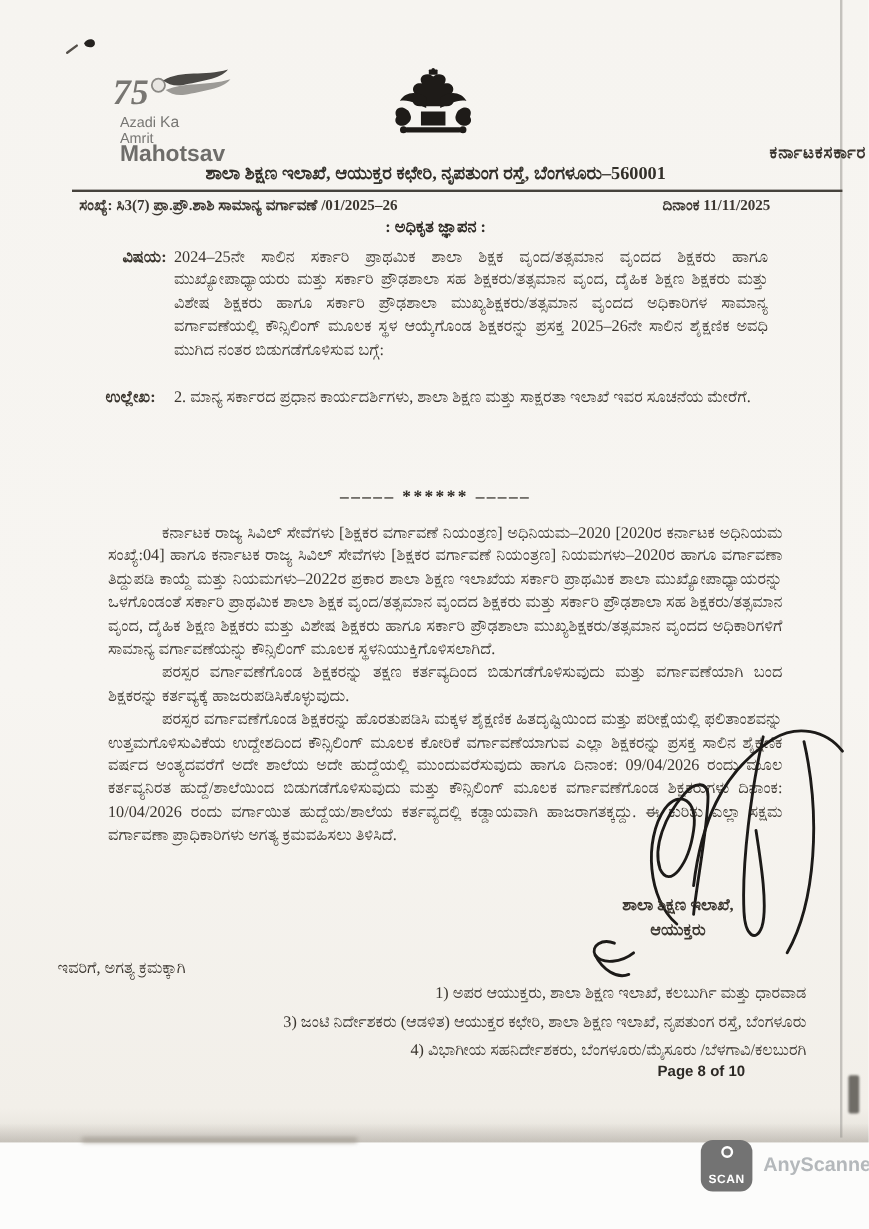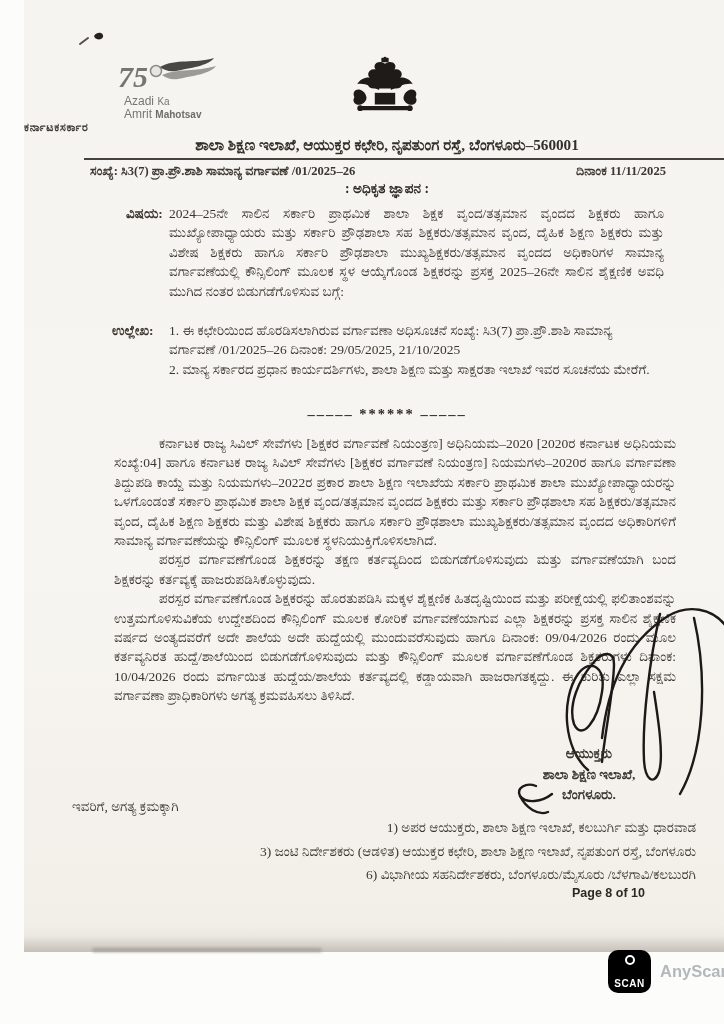--- a/index.html
+++ b/index.html
@@ -1,34 +1,34 @@
 <!DOCTYPE html>
 <html><head>
 <meta charset="utf-8">
 <style>
   html,body{margin:0;padding:0;width:724px;height:1024px;overflow:hidden;
     background:#fcfcfb;font-family:"Liberation Serif","DejaVu Serif",serif;}
   .abs{position:absolute;}
-  .viewport{position:relative;width:668px;height:1024px;margin-left:24px;}
+  .viewport{position:relative;width:668px;height:1024px;}
   
   .page{position:absolute;left:0;top:0;width:724px;height:952px;
     background:linear-gradient(180deg,#f6f4f0 0%,#f7f5f1 60%,#f2efe9 97%,#e3dfd8 100%);
     color:#37322c;}
   .edge-line{left:700px;top:0;width:2px;height:948px;background:#b8b5b0;opacity:.8;}
   .edge-nub{left:707px;top:896px;width:9px;height:32px;background:#6f6c66;filter:blur(1px);border-radius:2px;}
   .bottom-streak{left:68px;top:948px;width:230px;height:4px;background:#aaa49b;filter:blur(1.6px);border-radius:2px;}
   .corner-mark{left:52px;top:28px;width:38px;height:24px;}
   
   .azadi{left:92px;top:55px;width:126px;height:70px;color:#7e7d7b;}
   .azadi-text{position:absolute;left:8px;top:40px;font-family:"Liberation Sans",sans-serif;
     font-size:12px;line-height:13px;color:#777673;}
-  .azadi-text .small{font-size:10px;}
-  .azadi-text .big{font-size:10px;font-weight:600;color:#6e6d6a;}
+  .azadi-text .small{font-size:13px;}
+  .azadi-text .big{font-size:19px;font-weight:600;color:#6e6d6a;}
   .emblem{left:320px;top:56px;width:82px;height:64px;text-align:center;}
-  .govt-name{left:0;top:121px;width:722px;text-align:left;font-size:11px;font-weight:bold;
+  .govt-name{left:0;top:121px;width:722px;text-align:right;font-size:14px;font-weight:bold;
     letter-spacing:.8px;color:#3a352f;}
   .dept-title{left:0;top:136px;width:726px;text-align:center;font-size:15.2px;font-weight:bold;color:#33302a;}
   .rule{left:60px;top:158px;width:642px;border-top:2px solid #46423c;height:0;}
   .ref-row{left:66px;top:164px;width:576px;display:flex;justify-content:space-between;
     font-size:12.6px;font-weight:600;color:#3c3731;}
   .doc-type{left:0;top:181px;width:726px;text-align:center;font-weight:bold;font-size:13.6px;color:#2f2b26;}
   
   .kn{font-size:13.5px;line-height:19.4px;color:#3a352e;text-align:right;}
   .subject-label{left:102px;top:204px;font-weight:bold;}
   .subject-text{left:145px;top:204px;width:495px;text-align:justify;font-weight:500;}
@@ -42,21 +42,21 @@
   .signature-svg{left:466px;top:588px;width:248px;height:240px;}
   .sign-block{left:476px;top:744px;width:178px;text-align:center;font-weight:600;line-height:20.5px;}
   
   .dist-heading{left:48px;top:797px;}
   .dist-items{left:92px;top:816px;line-height:23.5px;width:580px;}
   .page-number{left:548px;top:886px;width:110px;text-align:left;
     font-family:"Liberation Sans",sans-serif;font-weight:bold;font-size:12.5px;color:#2c2925;}
   
   .page-shadow{left:0;top:936px;width:724px;height:16px;
     background:linear-gradient(180deg,rgba(120,115,105,0) 0%,rgba(120,115,105,.28) 100%);}
-  .scan-badge{left:584px;top:950px;width:43px;height:43px;background:#000000;border-radius:10px;text-decoration:underline;}
+  .scan-badge{left:584px;top:950px;width:43px;height:43px;background:#737373;border-radius:10px;text-decoration:underline;}
   .scan-lens{position:absolute;left:50%;top:5px;transform:translateX(-50%);width:10px;height:10px;
     border:2.6px solid #fff;border-radius:50%;box-sizing:border-box;}
   .scan-word{position:absolute;left:0;bottom:4px;width:100%;text-align:center;color:#fff;
     font-family:"Liberation Sans",sans-serif;font-weight:bold;font-size:10px;letter-spacing:.5px;}
   .scanner-name{left:636px;top:962px;font-family:"Liberation Sans",sans-serif;
     font-size:16.5px;font-weight:600;color:#b4b8bb;}
 </style>
 </head>
 <body>
 
@@ -113,21 +113,20 @@
       <span>ದಿನಾಂಕ 11/11/2025</span>
     </div>
 
     <div class="abs doc-type">: ಅಧಿಕೃತ ಜ್ಞಾಪನ :</div>
 
     <div class="abs kn subject-label">ವಿಷಯ:</div>
     <div class="abs kn subject-text">2024–25ನೇ ಸಾಲಿನ ಸರ್ಕಾರಿ ಪ್ರಾಥಮಿಕ ಶಾಲಾ ಶಿಕ್ಷಕ ವೃಂದ/ತತ್ಸಮಾನ ವೃಂದದ ಶಿಕ್ಷಕರು ಹಾಗೂ ಮುಖ್ಯೋಪಾಧ್ಯಾಯರು ಮತ್ತು ಸರ್ಕಾರಿ ಪ್ರೌಢಶಾಲಾ ಸಹ ಶಿಕ್ಷಕರು/ತತ್ಸಮಾನ ವೃಂದ, ದೈಹಿಕ ಶಿಕ್ಷಣ ಶಿಕ್ಷಕರು ಮತ್ತು ವಿಶೇಷ ಶಿಕ್ಷಕರು ಹಾಗೂ ಸರ್ಕಾರಿ ಪ್ರೌಢಶಾಲಾ ಮುಖ್ಯಶಿಕ್ಷಕರು/ತತ್ಸಮಾನ ವೃಂದದ ಅಧಿಕಾರಿಗಳ ಸಾಮಾನ್ಯ ವರ್ಗಾವಣೆಯಲ್ಲಿ ಕೌನ್ಸಿಲಿಂಗ್ ಮೂಲಕ ಸ್ಥಳ ಆಯ್ಕೆಗೊಂಡ ಶಿಕ್ಷಕರನ್ನು ಪ್ರಸಕ್ತ 2025–26ನೇ ಸಾಲಿನ ಶೈಕ್ಷಣಿಕ ಅವಧಿ ಮುಗಿದ ನಂತರ ಬಿಡುಗಡೆಗೊಳಿಸುವ ಬಗ್ಗೆ:</div>
 
     <div class="abs kn ref-label">ಉಲ್ಲೇಖ:</div>
     <div class="abs kn ref-items">
-      <div>1. ಈ ಕಛೇರಿಯಿಂದ ಹೊರಡಿಸಲಾಗಿರುವ ವರ್ಗಾವಣಾ ಅಧಿಸೂಚನೆ ಸಂಖ್ಯೆ: ಸಿ3(7) ಪ್ರಾ.ಪ್ರೌ.ಶಾಶಿ ಸಾಮಾನ್ಯ ವರ್ಗಾವಣೆ /01/2025–26 ದಿನಾಂಕ: 29/05/2025, 21/10/2025</div>
       <div>2. ಮಾನ್ಯ ಸರ್ಕಾರದ ಪ್ರಧಾನ ಕಾರ್ಯದರ್ಶಿಗಳು, ಶಾಲಾ ಶಿಕ್ಷಣ ಮತ್ತು ಸಾಕ್ಷರತಾ ಇಲಾಖೆ ಇವರ ಸೂಚನೆಯ ಮೇರೆಗೆ.</div>
     </div>
 
     <div class="abs separator">––––– ****** –––––</div>
 
     <div class="abs kn body-text">
       <p>ಕರ್ನಾಟಕ ರಾಜ್ಯ ಸಿವಿಲ್ ಸೇವೆಗಳು [ಶಿಕ್ಷಕರ ವರ್ಗಾವಣೆ ನಿಯಂತ್ರಣ] ಅಧಿನಿಯಮ–2020 [2020ರ ಕರ್ನಾಟಕ ಅಧಿನಿಯಮ ಸಂಖ್ಯೆ:04] ಹಾಗೂ ಕರ್ನಾಟಕ ರಾಜ್ಯ ಸಿವಿಲ್ ಸೇವೆಗಳು [ಶಿಕ್ಷಕರ ವರ್ಗಾವಣೆ ನಿಯಂತ್ರಣ] ನಿಯಮಗಳು–2020ರ ಹಾಗೂ ವರ್ಗಾವಣಾ ತಿದ್ದುಪಡಿ ಕಾಯ್ದೆ ಮತ್ತು ನಿಯಮಗಳು–2022ರ ಪ್ರಕಾರ ಶಾಲಾ ಶಿಕ್ಷಣ ಇಲಾಖೆಯ ಸರ್ಕಾರಿ ಪ್ರಾಥಮಿಕ ಶಾಲಾ ಮುಖ್ಯೋಪಾಧ್ಯಾಯರನ್ನು ಒಳಗೊಂಡಂತೆ ಸರ್ಕಾರಿ ಪ್ರಾಥಮಿಕ ಶಾಲಾ ಶಿಕ್ಷಕ ವೃಂದ/ತತ್ಸಮಾನ ವೃಂದದ ಶಿಕ್ಷಕರು ಮತ್ತು ಸರ್ಕಾರಿ ಪ್ರೌಢಶಾಲಾ ಸಹ ಶಿಕ್ಷಕರು/ತತ್ಸಮಾನ ವೃಂದ, ದೈಹಿಕ ಶಿಕ್ಷಣ ಶಿಕ್ಷಕರು ಮತ್ತು ವಿಶೇಷ ಶಿಕ್ಷಕರು ಹಾಗೂ ಸರ್ಕಾರಿ ಪ್ರೌಢಶಾಲಾ ಮುಖ್ಯಶಿಕ್ಷಕರು/ತತ್ಸಮಾನ ವೃಂದದ ಅಧಿಕಾರಿಗಳಿಗೆ ಸಾಮಾನ್ಯ ವರ್ಗಾವಣೆಯನ್ನು ಕೌನ್ಸಿಲಿಂಗ್ ಮೂಲಕ ಸ್ಥಳನಿಯುಕ್ತಿಗೊಳಿಸಲಾಗಿದೆ.</p>
       <p>ಪರಸ್ಪರ ವರ್ಗಾವಣೆಗೊಂಡ ಶಿಕ್ಷಕರನ್ನು ತಕ್ಷಣ ಕರ್ತವ್ಯದಿಂದ ಬಿಡುಗಡೆಗೊಳಿಸುವುದು ಮತ್ತು ವರ್ಗಾವಣೆಯಾಗಿ ಬಂದ ಶಿಕ್ಷಕರನ್ನು ಕರ್ತವ್ಯಕ್ಕೆ ಹಾಜರುಪಡಿಸಿಕೊಳ್ಳುವುದು.</p>
       <p>ಪರಸ್ಪರ ವರ್ಗಾವಣೆಗೊಂಡ ಶಿಕ್ಷಕರನ್ನು ಹೊರತುಪಡಿಸಿ ಮಕ್ಕಳ ಶೈಕ್ಷಣಿಕ ಹಿತದೃಷ್ಟಿಯಿಂದ ಮತ್ತು ಪರೀಕ್ಷೆಯಲ್ಲಿ ಫಲಿತಾಂಶವನ್ನು ಉತ್ತಮಗೊಳಿಸುವಿಕೆಯ ಉದ್ದೇಶದಿಂದ ಕೌನ್ಸಿಲಿಂಗ್ ಮೂಲಕ ಕೋರಿಕೆ ವರ್ಗಾವಣೆಯಾಗುವ ಎಲ್ಲಾ ಶಿಕ್ಷಕರನ್ನು ಪ್ರಸಕ್ತ ಸಾಲಿನ ಶೈಕ್ಷಣಿಕ ವರ್ಷದ ಅಂತ್ಯದವರೆಗೆ ಅದೇ ಶಾಲೆಯ ಅದೇ ಹುದ್ದೆಯಲ್ಲಿ ಮುಂದುವರೆಸುವುದು ಹಾಗೂ ದಿನಾಂಕ: 09/04/2026 ರಂದು ಮೂಲ ಕರ್ತವ್ಯನಿರತ ಹುದ್ದೆ/ಶಾಲೆಯಿಂದ ಬಿಡುಗಡೆಗೊಳಿಸುವುದು ಮತ್ತು ಕೌನ್ಸಿಲಿಂಗ್ ಮೂಲಕ ವರ್ಗಾವಣೆಗೊಂಡ ಶಿಕ್ಷಕರುಗಳು ದಿನಾಂಕ: 10/04/2026 ರಂದು ವರ್ಗಾಯಿತ ಹುದ್ದೆಯ/ಶಾಲೆಯ ಕರ್ತವ್ಯದಲ್ಲಿ ಕಡ್ಡಾಯವಾಗಿ ಹಾಜರಾಗತಕ್ಕದ್ದು. ಈ ಕುರಿತು ಎಲ್ಲಾ ಸಕ್ಷಮ ವರ್ಗಾವಣಾ ಪ್ರಾಧಿಕಾರಿಗಳು ಅಗತ್ಯ ಕ್ರಮವಹಿಸಲು ತಿಳಿಸಿದೆ.</p>
     </div>
@@ -136,30 +135,29 @@
       <g fill="none" stroke="#1c1a18" stroke-width="2.4" stroke-linecap="round">
         <path d="M112 150 C118 100 134 56 178 28 C198 16 222 20 236 38"></path>
         <path d="M170 26 C160 70 152 132 154 172 C155 192 164 198 169 184 C174 168 168 130 164 104"></path>
         <path d="M98 182 C74 162 70 112 88 86 C100 70 116 78 112 104 C108 132 92 154 84 136 C78 118 88 92 104 74 C112 64 124 62 124 76 C124 100 114 152 112 174"></path>
         <path d="M204 30 C218 92 214 164 190 206"></path>
         <path d="M62 206 C52 214 36 216 30 208 C26 200 36 194 46 198"></path>
         <path d="M30 208 C36 220 48 228 58 224"></path>
       </g>
     </svg>
     <div class="abs kn sign-block">
+      <div>ಶಾಲಾ ಶಿಕ್ಷಣ ಇಲಾಖೆ,</div>
       <div>ಆಯುಕ್ತರು</div>
-      <div>ಶಾಲಾ ಶಿಕ್ಷಣ ಇಲಾಖೆ,</div>
-      <div>ಬೆಂಗಳೂರು.</div>
     </div>
 
     <div class="abs kn dist-heading">ಇವರಿಗೆ, ಅಗತ್ಯ ಕ್ರಮಕ್ಕಾಗಿ</div>
     <div class="abs kn dist-items">
       <div>1)  ಅಪರ ಆಯುಕ್ತರು, ಶಾಲಾ ಶಿಕ್ಷಣ ಇಲಾಖೆ, ಕಲಬುರ್ಗಿ ಮತ್ತು ಧಾರವಾಡ</div>
       <div>3)  ಜಂಟಿ ನಿರ್ದೇಶಕರು (ಆಡಳಿತ) ಆಯುಕ್ತರ ಕಛೇರಿ, ಶಾಲಾ ಶಿಕ್ಷಣ ಇಲಾಖೆ, ನೃಪತುಂಗ ರಸ್ತೆ, ಬೆಂಗಳೂರು</div>
-      <div>6)  ವಿಭಾಗೀಯ ಸಹನಿರ್ದೇಶಕರು, ಬೆಂಗಳೂರು/ಮೈಸೂರು /ಬೆಳಗಾವಿ/ಕಲಬುರಗಿ</div>
+      <div>4)  ವಿಭಾಗೀಯ ಸಹನಿರ್ದೇಶಕರು, ಬೆಂಗಳೂರು/ಮೈಸೂರು /ಬೆಳಗಾವಿ/ಕಲಬುರಗಿ</div>
     </div>
 
     <div class="abs page-number">Page 8 of 10</div>
 
     <div class="abs page-shadow"></div>
   </div>
 
   <div class="abs bottom-streak"></div>
 
   <div class="abs scan-badge">

